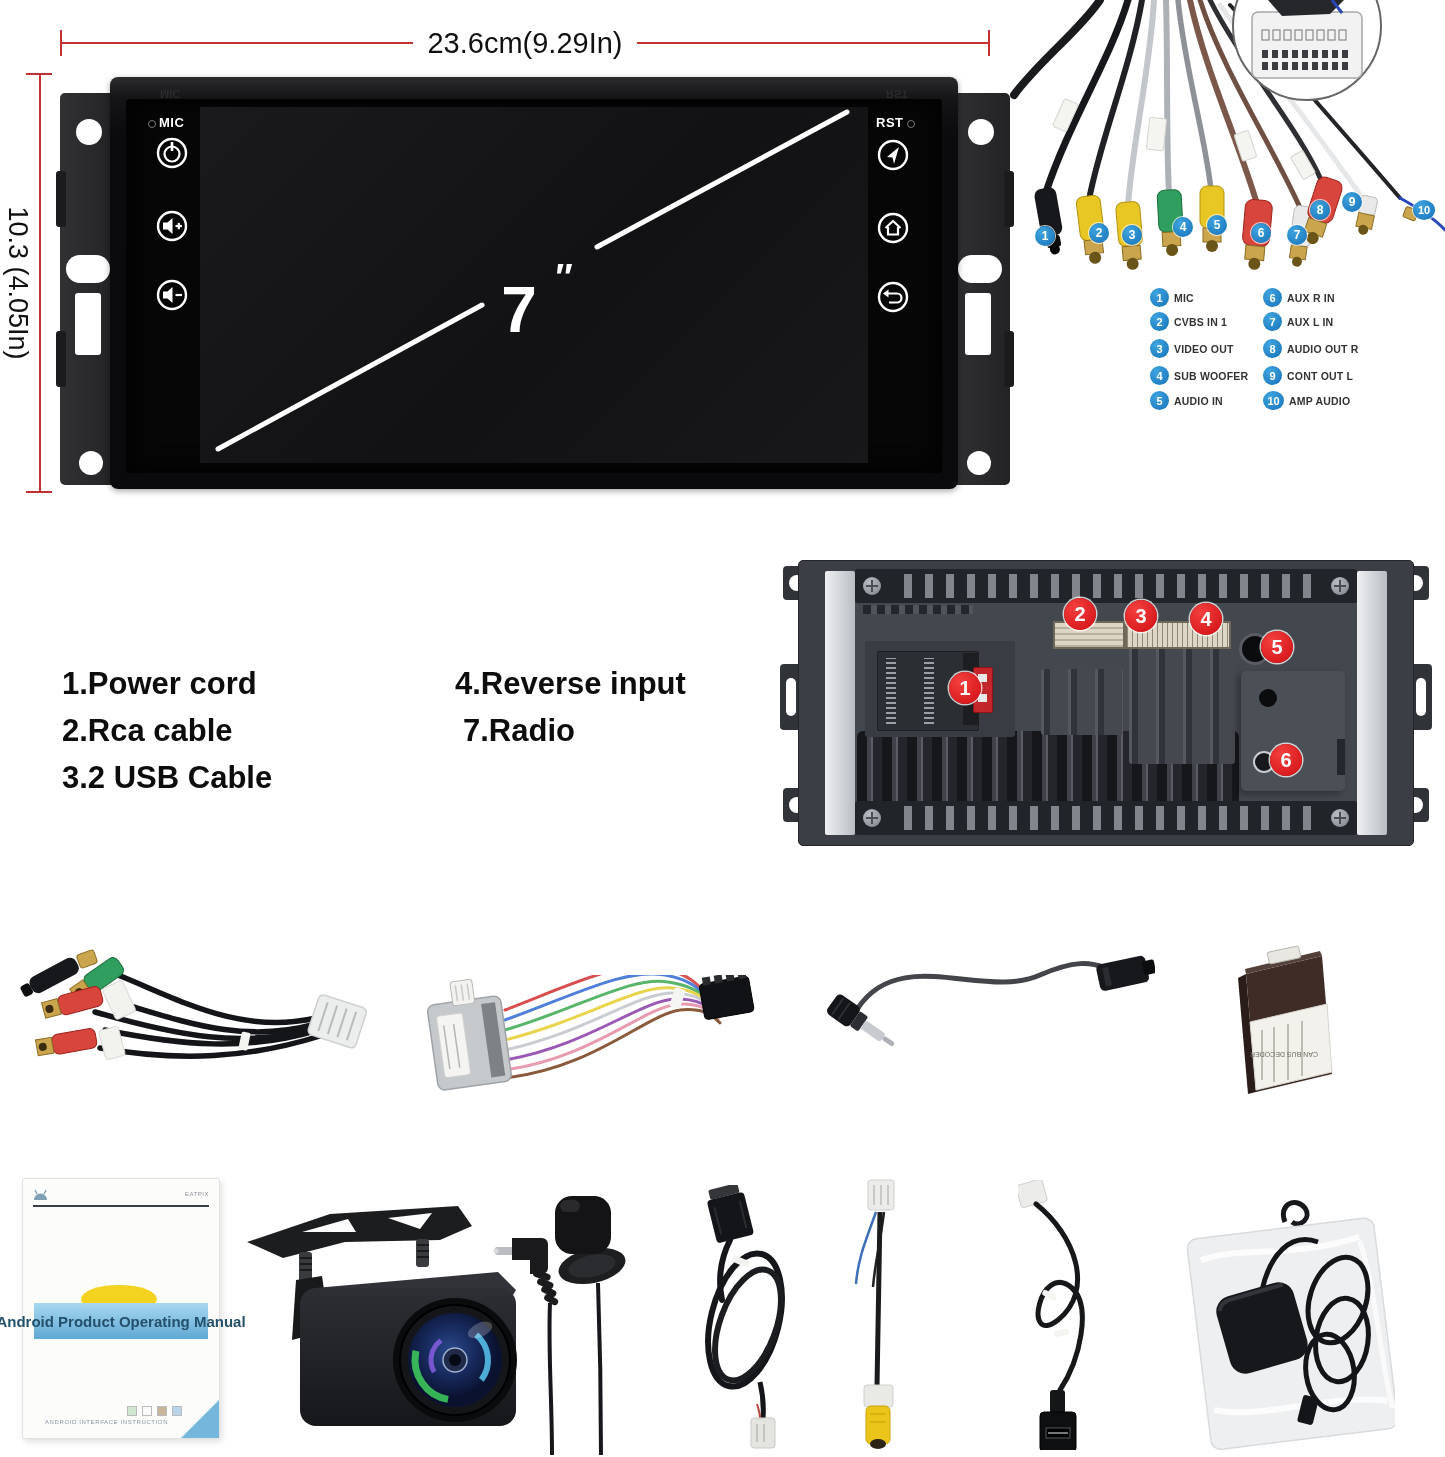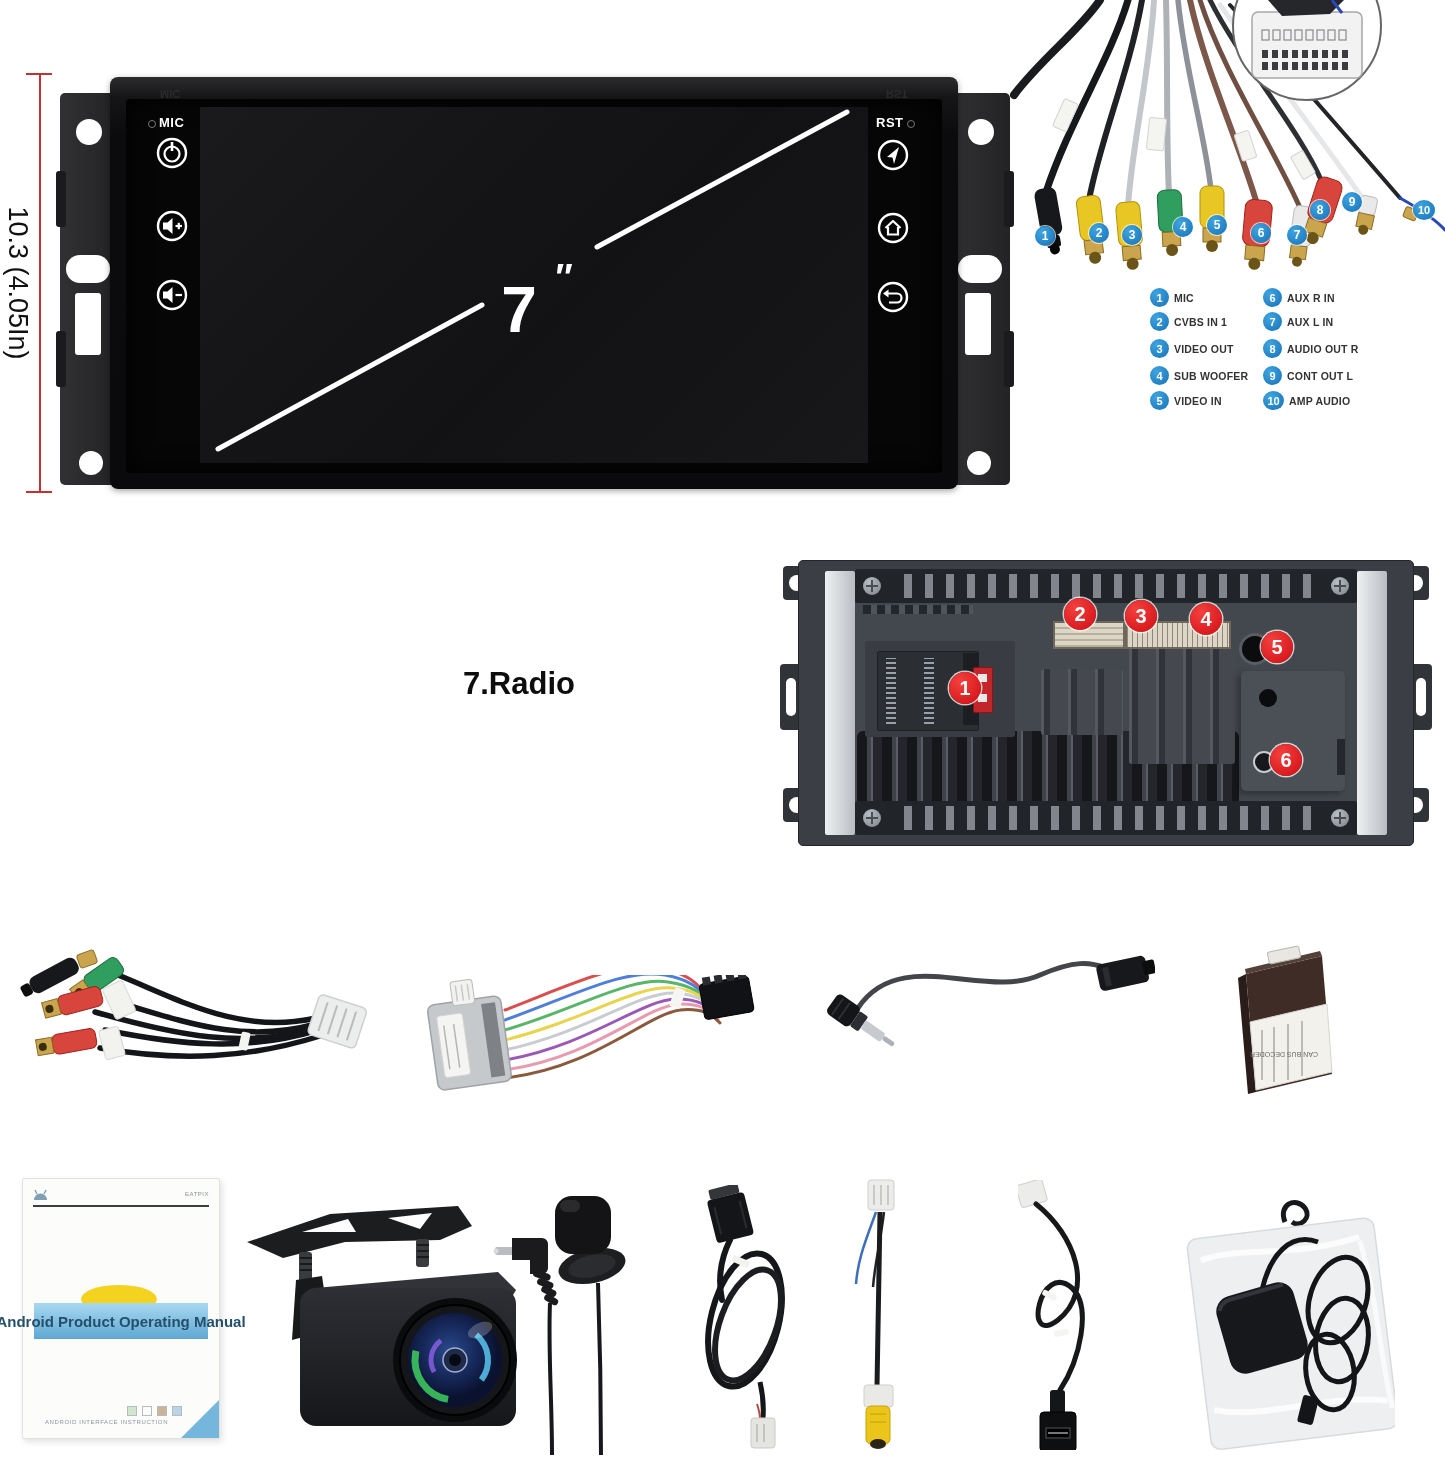--- a/index.html
+++ b/index.html
@@ -87,20 +87,27 @@
   .manual .micons i{width:8px;height:8px;border:1px solid #b9bcbf;display:block;}
   .manual .foot{position:absolute;left:22px;top:240px;font-size:6px;color:#8a98a4;letter-spacing:.6px;}
   .manual .corner{position:absolute;right:0;bottom:0;width:0;height:0;
       border-bottom:38px solid #74b6dc;border-left:38px solid transparent;}
 </style>
 </head>
 <body>
 
 <div id="canvas">
 
+  <div class="abs dim-h">
+    <div class="tick"></div>
+    <div class="line"></div>
+    <span class="lbl">23.6cm(9.29In)</span>
+    <div class="line"></div>
+    <div class="tick"></div>
+  </div>
 
   <div class="abs dim-v">
     <div class="tick" style="top:0;"></div>
     <div class="vline"></div>
     <div class="tick" style="bottom:0;"></div>
     <span class="lbl">10.3 (4.05In)</span>
   </div>
 
   <div class="abs front">
 
@@ -305,21 +312,21 @@
     <div class="lg-row" style="left:0;top:51px;">
         <span class="lg-badge">3</span>
         <span class="lg-lbl">VIDEO OUT</span>
       </div>
     <div class="lg-row" style="left:0;top:78px;">
         <span class="lg-badge">4</span>
         <span class="lg-lbl">SUB WOOFER</span>
       </div>
     <div class="lg-row" style="left:0;top:103px;">
         <span class="lg-badge">5</span>
-        <span class="lg-lbl">VIDEO IN</span>
+        <span class="lg-lbl">AUDIO IN</span>
       </div>
     <div class="lg-row" style="left:113px;top:0;">
         <span class="lg-badge">6</span>
         <span class="lg-lbl">AUX R IN</span>
       </div>
     <div class="lg-row" style="left:113px;top:24px;">
         <span class="lg-badge">7</span>
         <span class="lg-lbl">AUX L IN</span>
       </div>
     <div class="lg-row" style="left:113px;top:51px;">
@@ -329,21 +336,27 @@
     <div class="lg-row" style="left:113px;top:78px;">
         <span class="lg-badge">9</span>
         <span class="lg-lbl">CONT OUT L</span>
       </div>
     <div class="lg-row" style="left:113px;top:103px;">
         <span class="lg-badge" style="width:21px;">10</span>
         <span class="lg-lbl">AMP AUDIO</span>
       </div>
   </div>
 
+  <div class="abs plist" style="left:62px;top:660px;">
+    <div>1.Power cord</div>
+    <div>2.Rca cable</div>
+    <div>3.2 USB Cable</div>
+  </div>
   <div class="abs plist" style="left:455px;top:660px;">
+    <div>4.Reverse input</div>
     <div style="padding-left:8px;">7.Radio</div>
   </div>
 
   <div class="abs ear" style="left:783px;top:566px;width:34px;height:34px;">
       <div class="hole" style="left:6px;top:9px;"></div>
     </div>
   <div class="abs ear" style="left:783px;top:788px;width:34px;height:34px;">
       <div class="hole" style="left:6px;top:9px;"></div>
     </div>
   <div class="abs ear" style="left:1395px;top:566px;width:34px;height:34px;">

